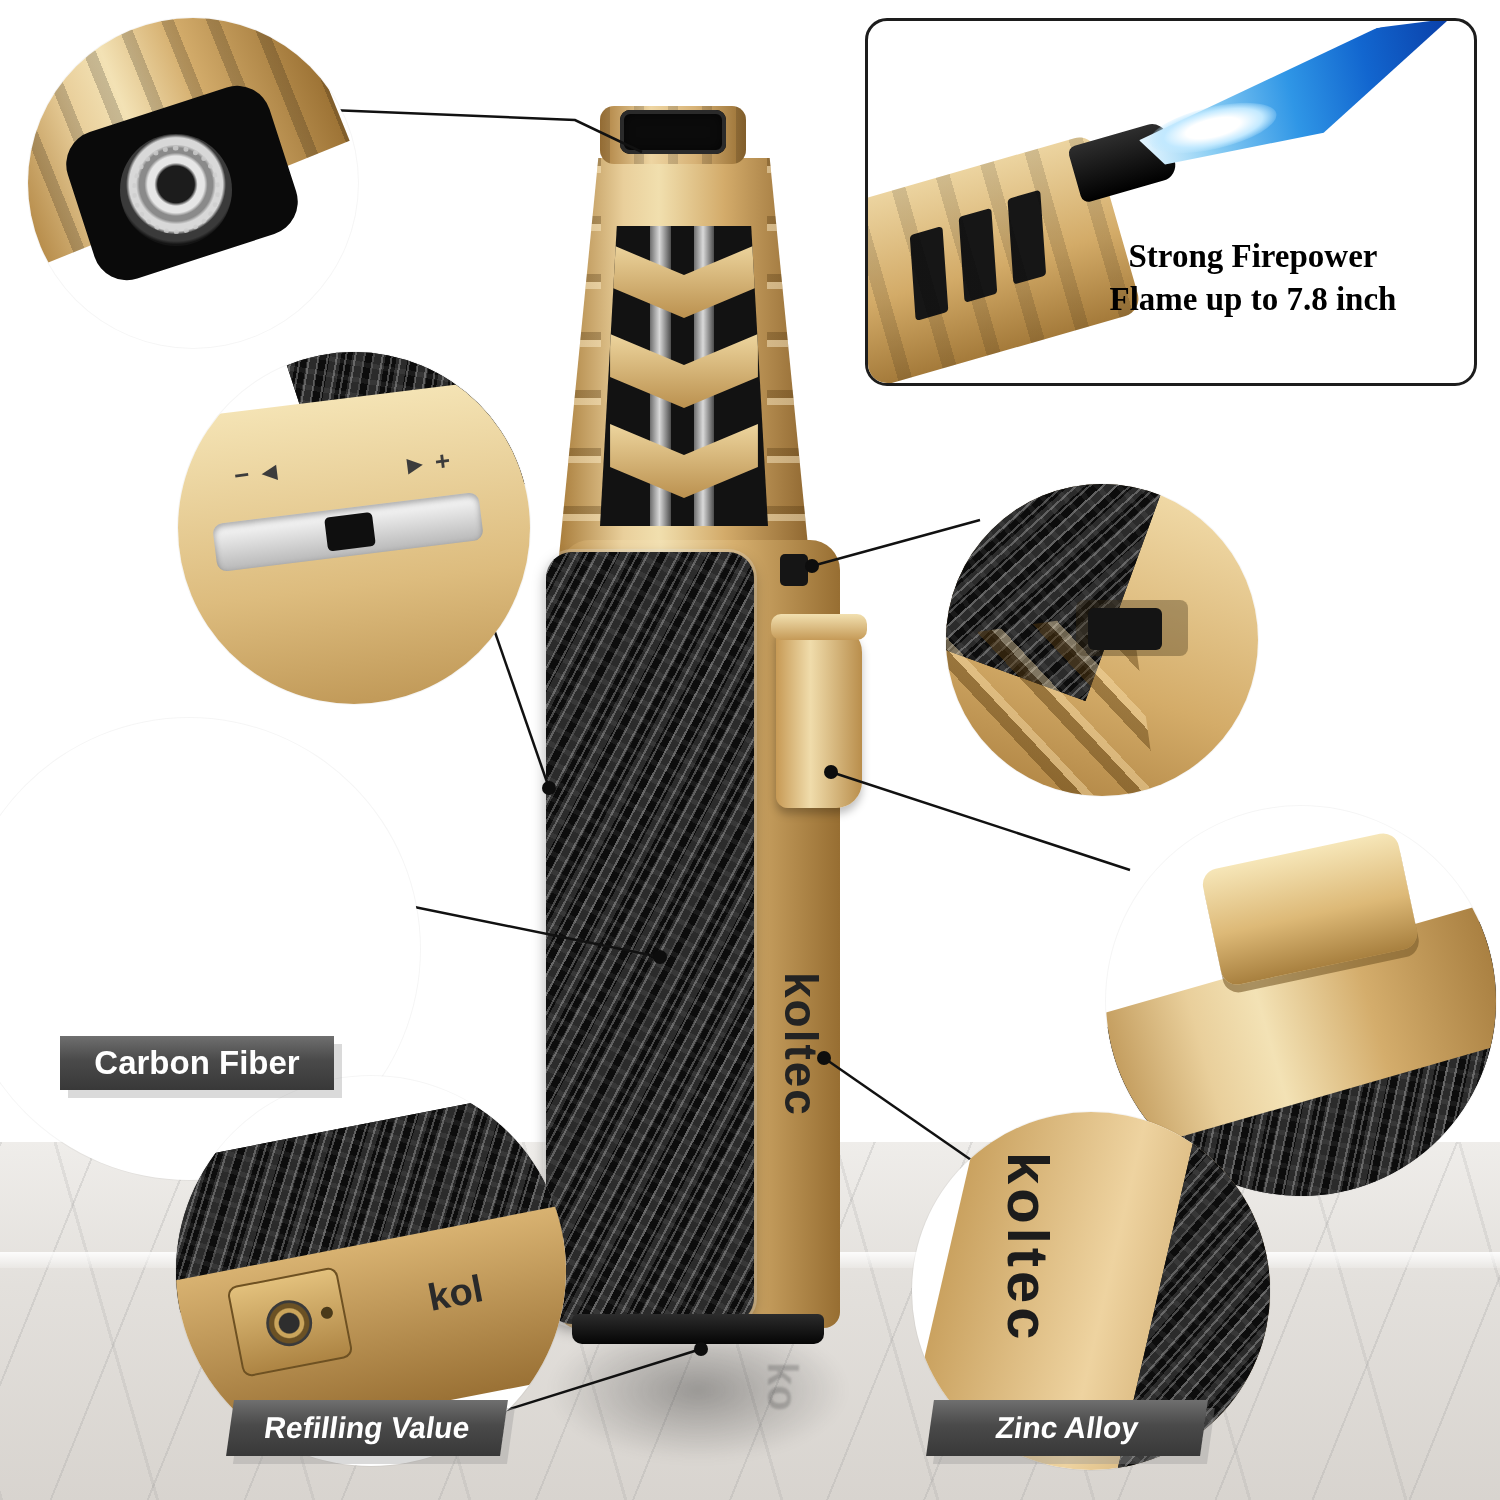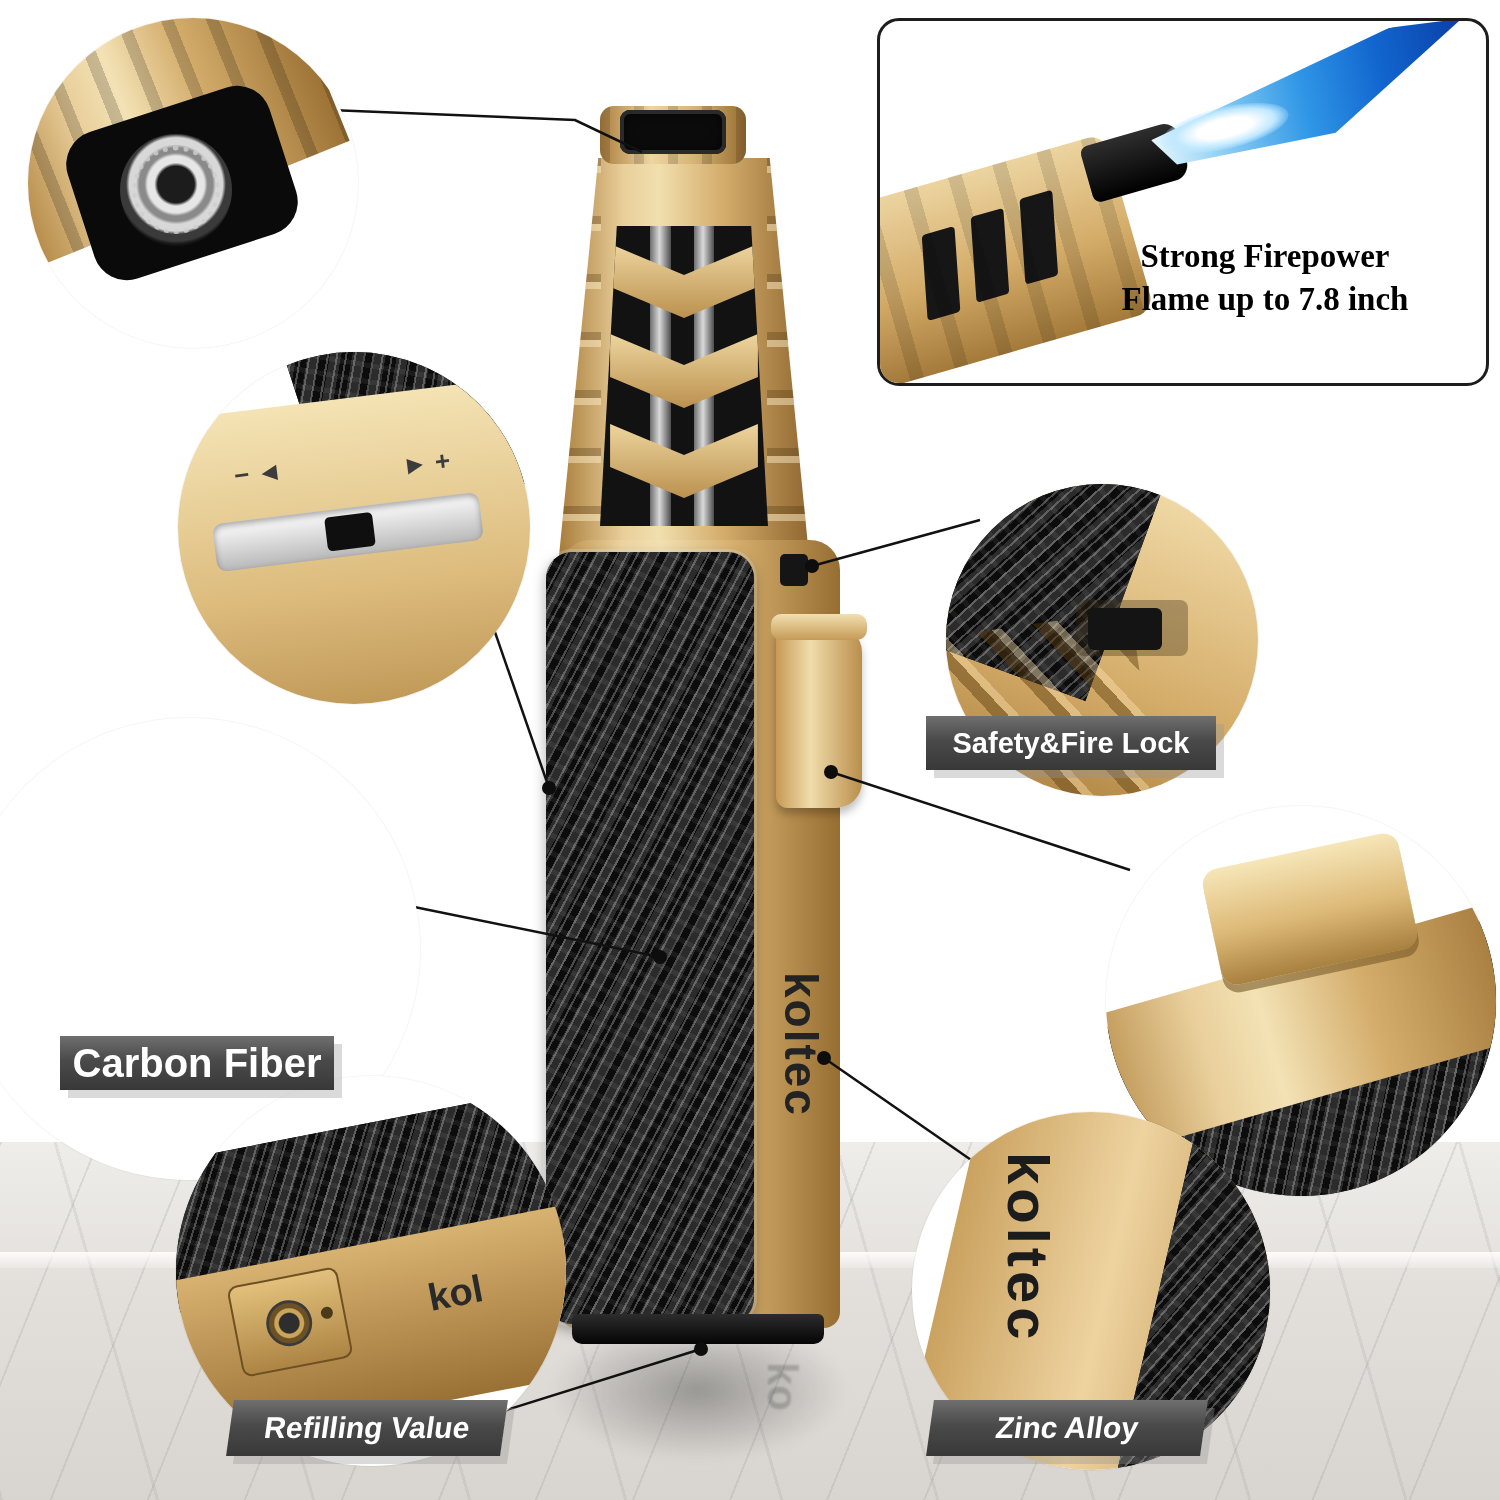--- a/index.html
+++ b/index.html
@@ -125,28 +125,28 @@
   .c7-brand{left:150px;top:40px;transform:rotate(90deg);transform-origin:0 0;
     font-size:58px;font-weight:bold;letter-spacing:4px;color:#1c1c1c;}
   
   .label-box{position:absolute;z-index:11;display:flex;flex-direction:column;align-items:center;
     justify-content:center;background:linear-gradient(180deg,#6f6f6f,#4a4a4a 45%,#383838);
     color:#fff;font-weight:bold;text-align:center;
     box-shadow:8px 8px 0 rgba(150,150,150,0.35);}
   .label-box span{line-height:1.2;}
   .lb1{left:52px;top:290px;width:292px;height:78px;font-size:30px;}
   .lb2{left:222px;top:662px;width:262px;height:54px;font-size:30px;}
-  .lb3{left:60px;top:1036px;width:274px;height:54px;font-size:40px;}
+  .lb3{left:60px;top:1036px;width:274px;height:54px;font-size:33px;}
   .lb4{left:926px;top:716px;width:290px;height:54px;font-size:29px;}
   .lb5{left:1174px;top:1070px;width:270px;height:54px;font-size:30px;}
   .lb6{left:230px;top:1400px;width:274px;height:56px;font-size:30px;transform:skewX(-8deg);}
   .lb7{left:930px;top:1400px;width:274px;height:56px;font-size:30px;transform:skewX(-8deg);}
   
   .feature-box{position:absolute;left:865px;top:18px;width:612px;height:368px;z-index:9;
-    border:3px solid #1d1d1d;border-radius:22px;background:#fff;overflow:hidden;box-sizing:border-box;margin-left:12px;}
+    border:3px solid #1d1d1d;border-radius:22px;background:#fff;overflow:hidden;box-sizing:border-box;}
   .fb-head{position:absolute;left:-45px;top:150px;width:300px;height:185px;transform:rotate(-16deg);
     border-radius:18px;background:linear-gradient(180deg,#ecd4a0 0%,#d3ab68 55%,#a47a3a 100%);}
   .fb-head::after{content:"";position:absolute;inset:0;border-radius:18px;
     background:repeating-linear-gradient(90deg, rgba(0,0,0,0.12) 0 14px, transparent 14px 46px);}
   .fb-vent{position:absolute;width:34px;height:84px;background:#161616;transform:skewX(-12deg);border-radius:4px;}
   .fbv1{left:88px;top:48px;} .fbv2{left:140px;top:44px;} .fbv3{left:192px;top:40px;}
   .fb-nozzle{position:absolute;left:205px;top:112px;width:100px;height:58px;transform:rotate(-16deg);
     background:linear-gradient(180deg,#2e2e2e,#000);border-radius:8px 16px 16px 8px;}
   .fb-flame{position:absolute;left:268px;top:26px;width:330px;height:122px;transform:rotate(-13deg);
     clip-path:polygon(0 46%,78% 0,100% 6%,55% 74%,6% 70%);
@@ -248,23 +248,20 @@
 
   <div class="detail-circle c7">
     <div class="abs c7-gold"></div>
     <div class="abs c7-carbon carbon"></div>
     <div class="abs c7-brand">koltec</div>
   </div>
 
   <div class="label-box lb3">
     <span>Carbon Fiber</span>
   </div>
-  <div class="label-box lb4">
-    <span>Safety&amp;Fire Lock</span>
-  </div>
   <div class="label-box lb6">
     <span>Refilling Value</span>
   </div>
   <div class="label-box lb7">
     <span>Zinc Alloy</span>
   </div>
 
   <div class="feature-box">
     <div class="fb-head">
       <div class="fb-vent fbv1"></div>

